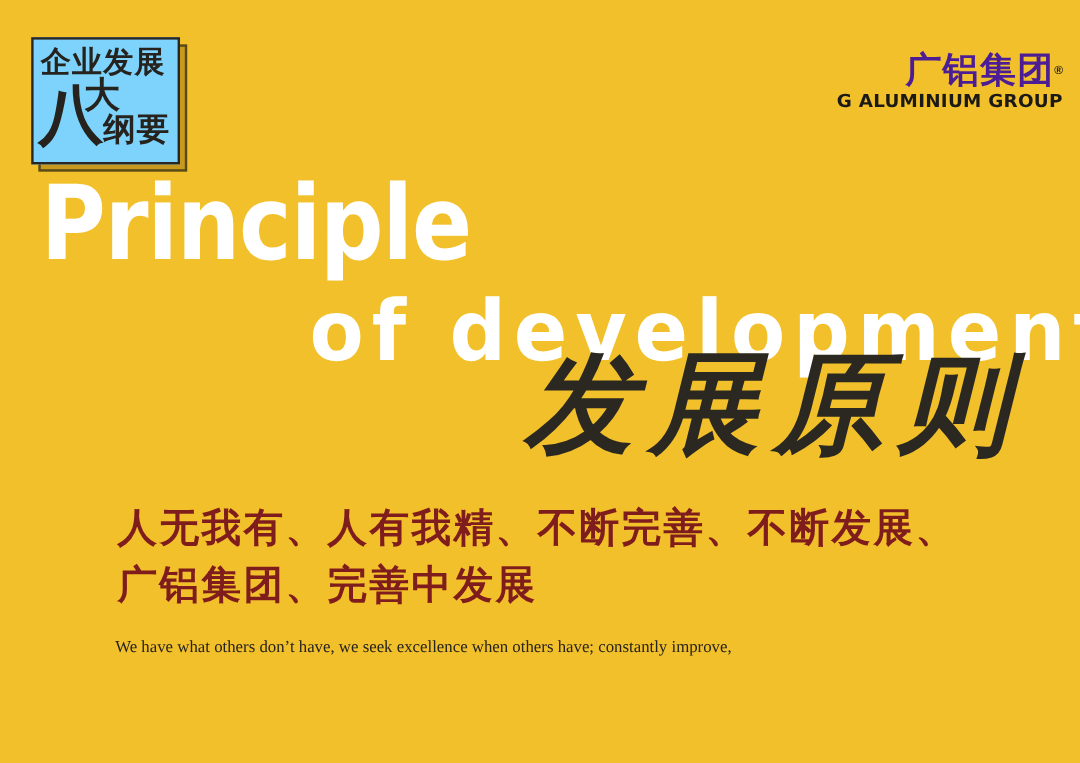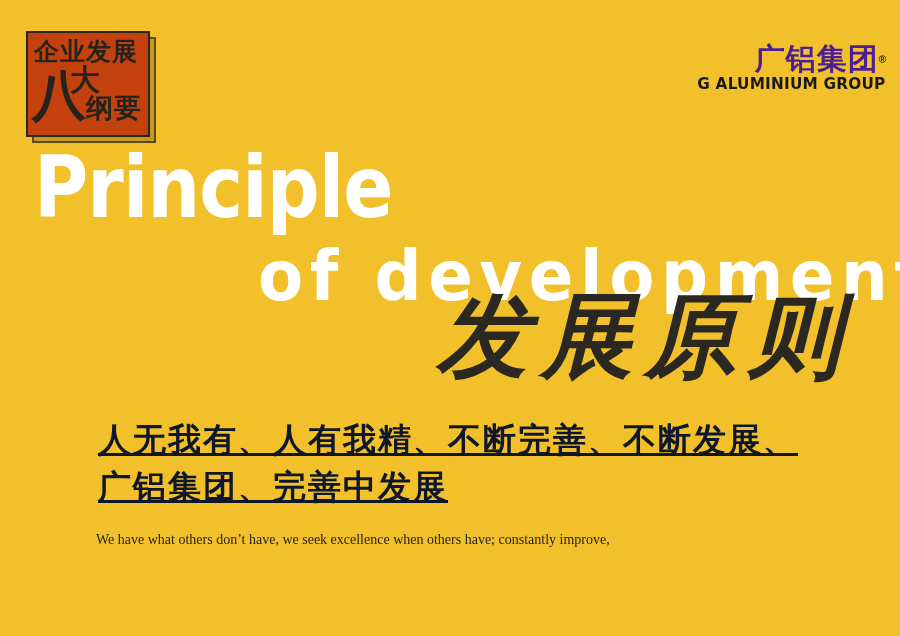--- a/index.html
+++ b/index.html
@@ -35,21 +35,21 @@
     width:124px;
     height:106px;
     background:#C79A1E;
     border:2px solid #5A4A18;
   }
   .stamp-box {
     position:absolute;
     left:0; top:0;
     width:124px;
     height:106px;
-    background:#c2410c;
+    background:#7dd3fc;
     border:2px solid #2A2722;
   }
   .stamp-line1 {
     position:absolute;
     left:6px; top:4px;
     font-family:"DejaVu Serif", serif;
     font-size:25px;
     line-height:30px;
     letter-spacing:1px;
     color:#26231E;
@@ -170,24 +170,23 @@
 
   
   .cn-slogan {
     position:absolute;
     left:98px;
     top:416px;
     width:790px;
     font-family:"DejaVu Serif", serif;
     font-size:33px;
     line-height:47px;
-    color:#0f172a;
+    color:#7f1d1d;
     letter-spacing:2px;
     font-weight:600;
-    text-decoration:underline;
   }
   .cn-slogan div { white-space:nowrap; }
 
   
   .en-sub {
     position:absolute;
     left:96px;
     top:526px;
     width:780px;
     font-family:"Liberation Serif", "DejaVu Serif", serif;

